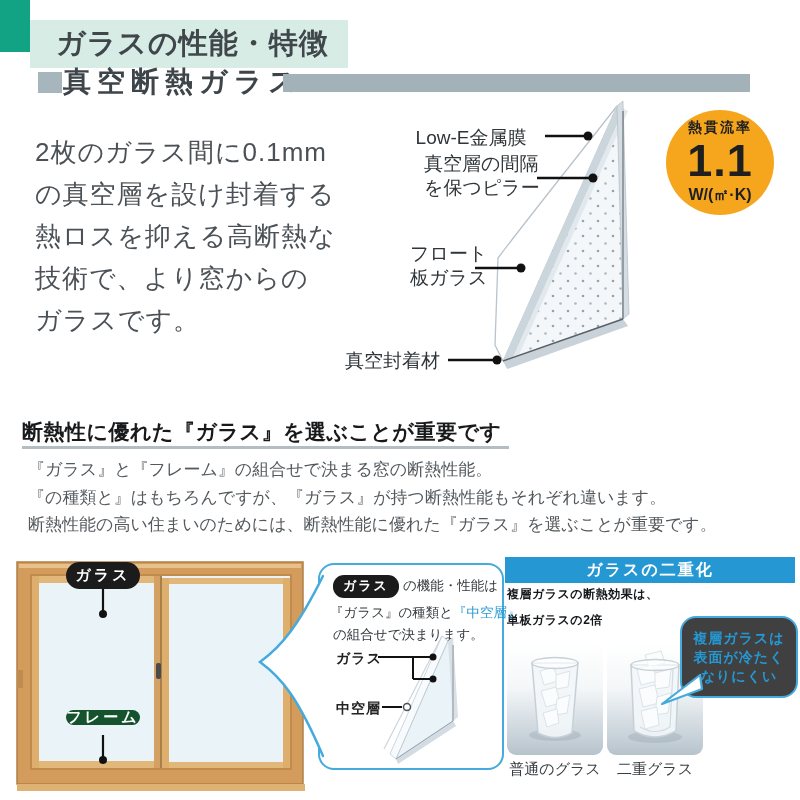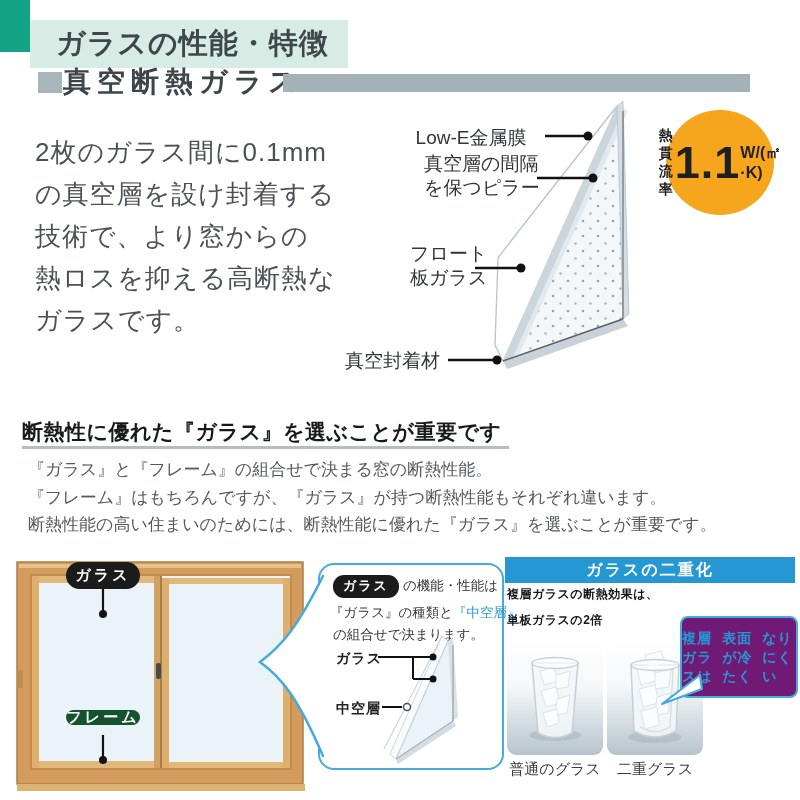--- a/index.html
+++ b/index.html
@@ -20,21 +20,21 @@
 
   
   .dlabel{font-size:19px;line-height:24px;color:#2F3538;font-weight:500;}
   .lbl-lowe{left:400px;top:126px;width:142px;text-align:center;}
   .lbl-pillar{left:424px;top:152px;}
   .lbl-float{left:410px;top:242px;}
   .lbl-seal{left:345px;top:349px;}
 
   
   .badge{left:666px;top:110px;width:108px;height:105px;border-radius:50%;background:#F6A61D;
-         display:flex;flex-direction:row;align-items:center;justify-content:center;color:#1F1F1F;}
+         display:flex;flex-direction:column;align-items:center;justify-content:center;color:#1F1F1F;}
   .badge .b-title{font-size:14px;font-weight:bold;letter-spacing:2px;}
   .badge .b-value{font-size:45px;font-weight:bold;line-height:1.05;letter-spacing:1px;}
   .badge .b-unit{font-size:16px;font-weight:bold;}
 
   
   .sec-head{left:22px;top:418px;font-size:21px;font-weight:bold;color:#17191B;letter-spacing:.5px;}
   .sec-underline{left:22px;top:446px;width:487px;height:3px;background:#B4BDC2;}
   .sec-body{left:28px;top:456px;font-size:17px;line-height:27.5px;color:#53595D;}
 
   
@@ -49,22 +49,22 @@
   .gb-line{position:absolute;font-size:13.5px;color:#33383C;white-space:nowrap;}
   .gb-pill{display:inline-block;background:#1B1B1B;color:#fff;border-radius:11px;
            padding:2px 10px 3px;font-size:13px;font-weight:bold;letter-spacing:2px;margin-right:4px;}
   .blue-text{color:#2598D4;}
   .gb-dlabel{position:absolute;font-size:14px;font-weight:bold;color:#222;letter-spacing:1px;}
 
   
   .dg-header{left:505px;top:557px;width:290px;height:26px;background:#2598D4;color:#fff;
              display:flex;align-items:center;justify-content:center;font-size:16px;font-weight:bold;letter-spacing:2px;}
   .dg-line{font-size:12px;font-weight:bold;color:#15181B;letter-spacing:.5px;}
-  .dg-bubble{left:680px;top:616px;width:114px;height:78px;background:#701a75;border:2.5px solid #45AADD;
-             border-radius:8px;display:flex;flex-direction:row;align-items:center;justify-content:center;z-index:2;}
+  .dg-bubble{left:680px;top:616px;width:114px;height:78px;background:#404040;border:2.5px solid #45AADD;
+             border-radius:16px;display:flex;flex-direction:column;align-items:center;justify-content:center;z-index:2;}
   .dg-bubble div{font-size:14px;font-weight:bold;line-height:19px;color:#2598D4;letter-spacing:1px;}
   .photo-tile{width:96px;height:112px;border-radius:9px;
               background:linear-gradient(180deg,#ffffff 0%,#f4f7f8 40%,#c3ced6 88%,#b7c3cb 100%);}
   .caption{top:760px;width:96px;text-align:center;font-size:15px;color:#383D41;}
   svg{display:block;}
 </style>
 </head>
 <body>
 
 <div id="stage">
@@ -73,22 +73,22 @@
   <div class="abs title-bar">
     <span>ガラスの性能・特徴</span>
   </div>
   <div class="abs sub-square"></div>
   <div class="abs sub-title">真空断熱ガラス</div>
   <div class="abs sub-bar"></div>
 
   <div class="abs intro">
     <div>2枚のガラス間に0.1mm</div>
     <div>の真空層を設け封着する</div>
+    <div>熱ロスを抑える高断熱な</div>
     <div>技術で、より窓からの</div>
-    <div>熱ロスを抑える高断熱な</div>
     <div>ガラスです。</div>
   </div>
 
   <svg class="abs" style="left:340px;top:98px;" width="310" height="285" viewBox="0 0 310 285">
     <defs>
       <pattern id="dotpat" width="15" height="15" patternUnits="userSpaceOnUse">
         <circle cx="3" cy="3" r="1.3" fill="#98A2AA"></circle>
         <circle cx="10.5" cy="10.5" r="1.3" fill="#AEB8BF"></circle>
       </pattern>
     </defs>
@@ -135,21 +135,21 @@
   <div class="abs badge">
     <div class="b-title">熱貫流率</div>
     <div class="b-value">1.1</div>
     <div class="b-unit">W/(㎡·K)</div>
   </div>
 
   <div class="abs sec-head">断熱性に優れた『ガラス』を選ぶことが重要です</div>
   <div class="abs sec-underline"></div>
   <div class="abs sec-body">
     <div>『ガラス』と『フレーム』の組合せで決まる窓の断熱性能。</div>
-    <div>『フレーム』はもちろんですが、『ガラス』が持つ断熱性能もそれぞれ違います。</div>
+    <div>『の種類と』はもちろんですが、『ガラス』が持つ断熱性能もそれぞれ違います。</div>
     <div>断熱性能の高い住まいのためには、断熱性能に優れた『ガラス』を選ぶことが重要です。</div>
   </div>
 
   <svg class="abs" style="left:15px;top:558px;z-index:1;" width="292" height="235" viewBox="0 0 292 235">
     <rect x="2" y="4" width="286" height="222" fill="#D39C5C" stroke="#B07F47" stroke-width="1.5"></rect>
     <rect x="4" y="6" width="282" height="4" fill="#E7C08A"></rect>
     <rect x="15" y="16" width="262" height="196" fill="#C18B4E"></rect>
     <rect x="17" y="18" width="258" height="192" fill="#EAF4F8"></rect>
 
     <rect x="17" y="18" width="130" height="7" fill="#E2B87A"></rect>

